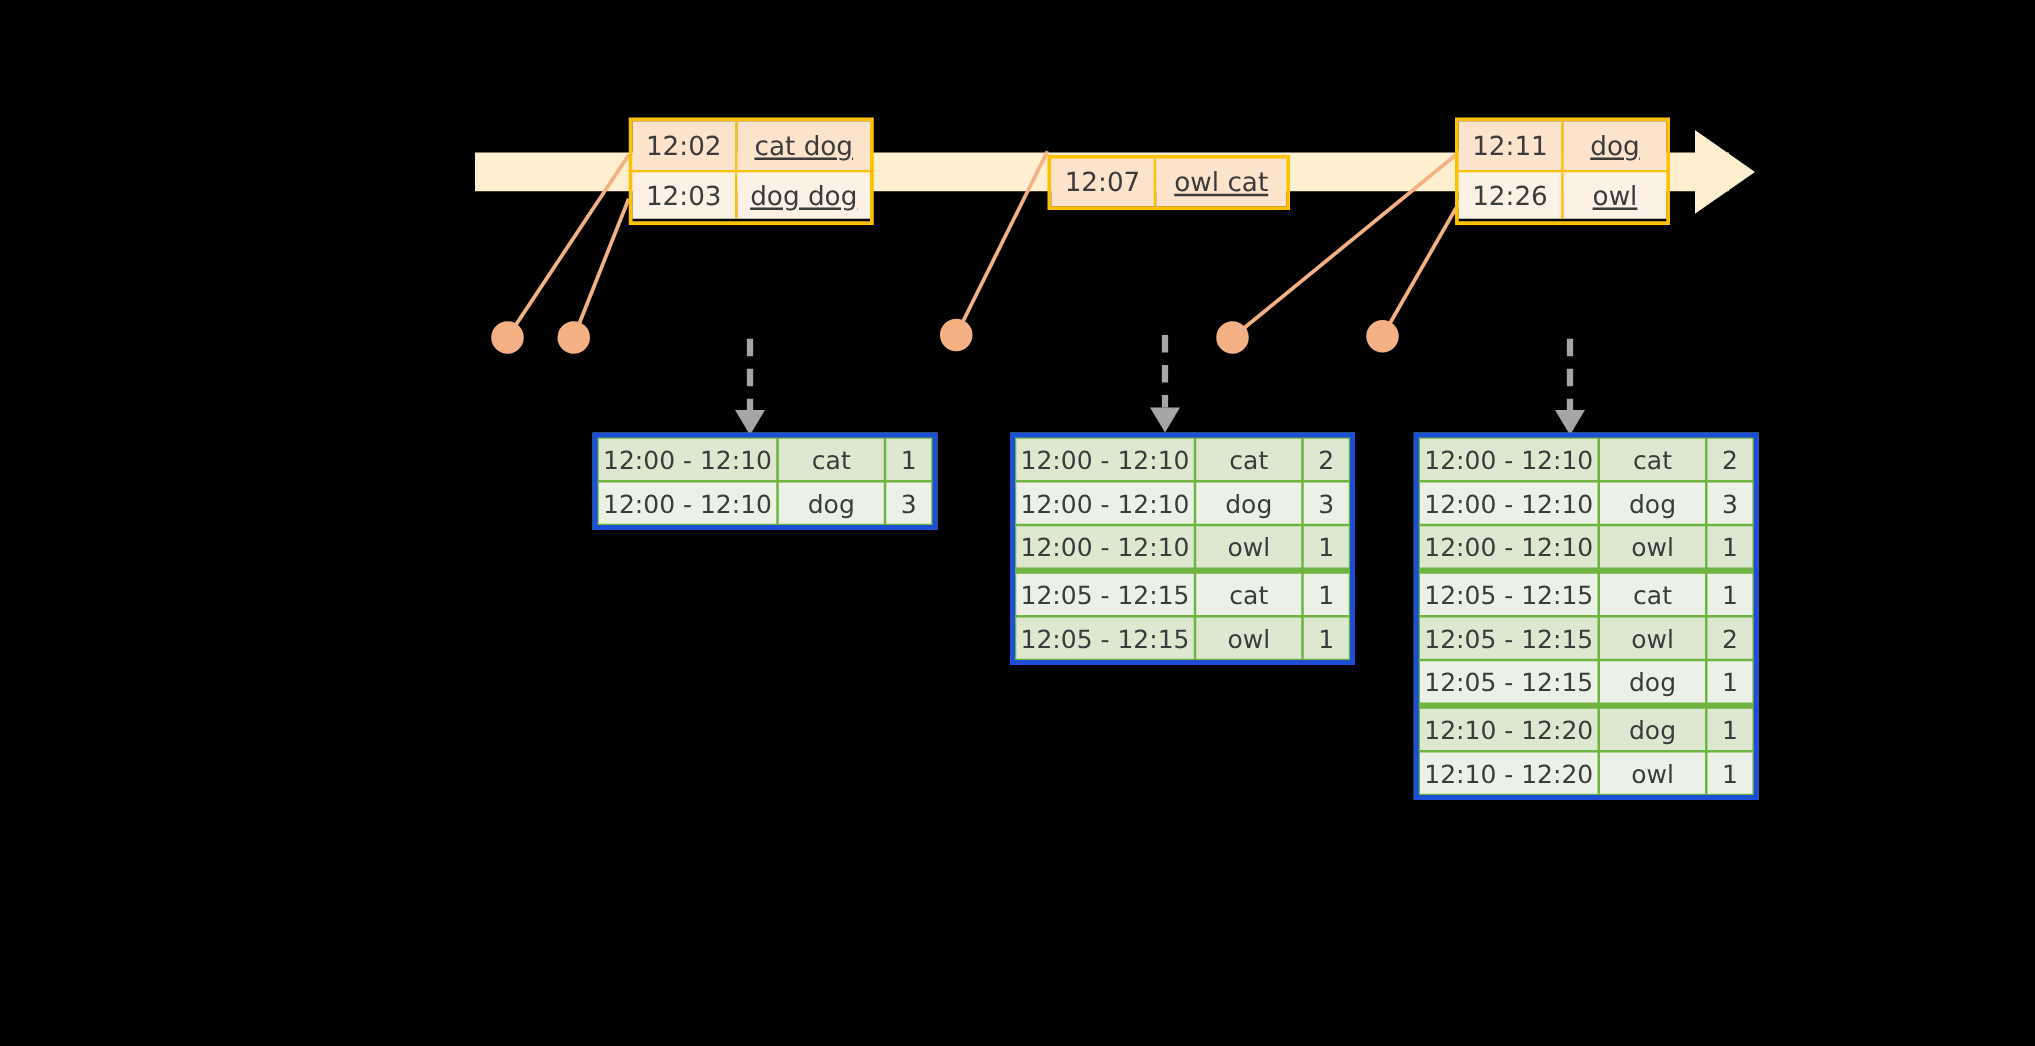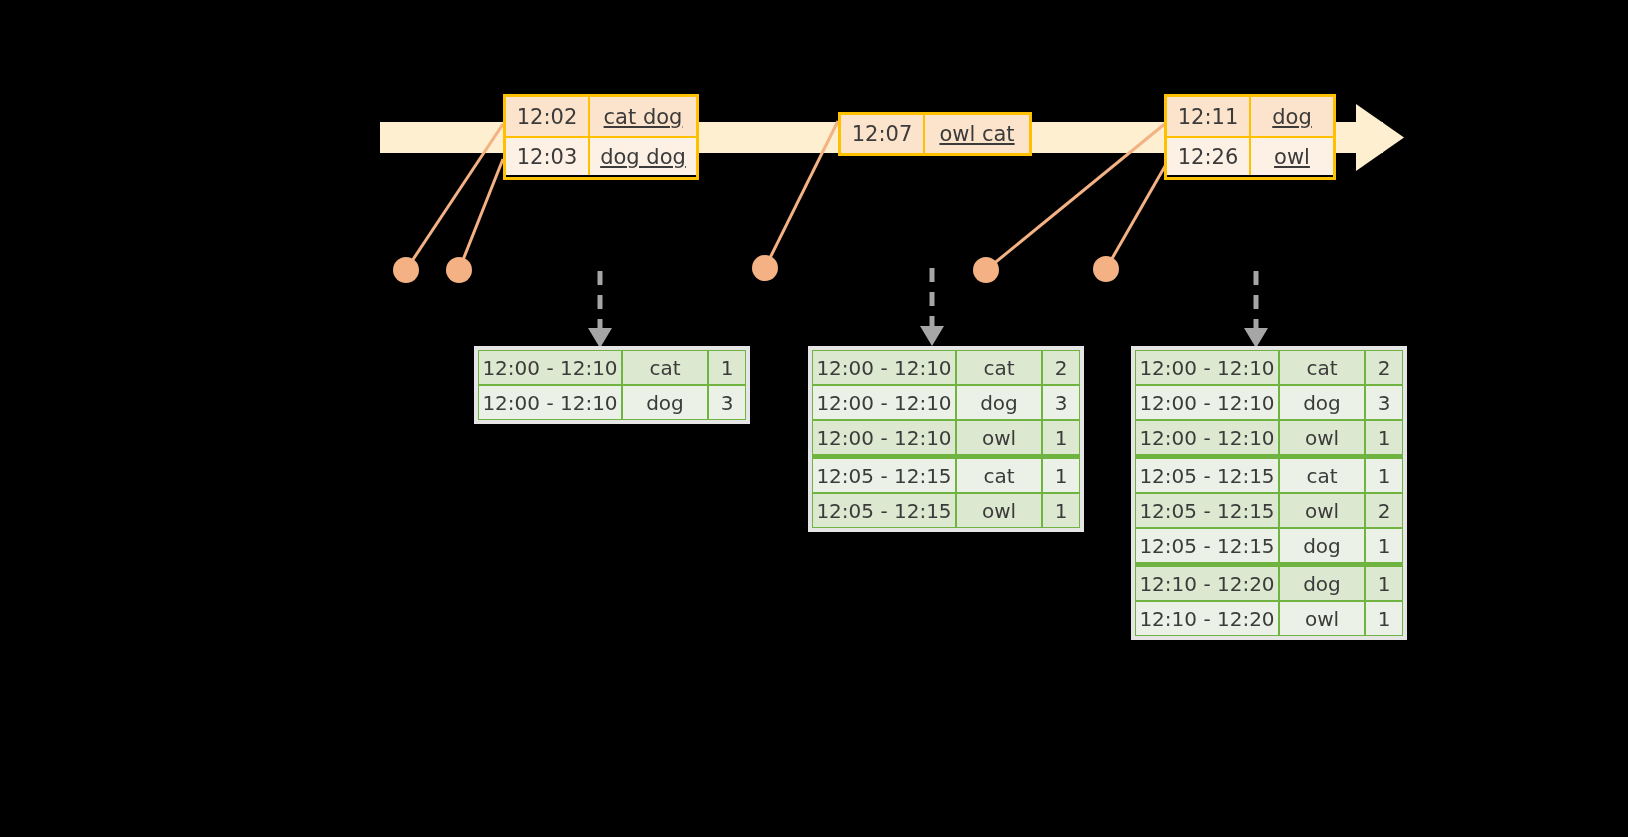--- a/index.html
+++ b/index.html
@@ -14,21 +14,21 @@
   .evt-row{display:flex;height:39px;box-sizing:border-box;}
   .evt-row + .evt-row{border-top:2px solid #FFC000;text-align:right;}
   .evt-row.shade .cell{background:#FCE3CB;}
   .evt-row.light .cell{background:#FDF1E6;}
   .cell{display:flex;align-items:center;justify-content:center;
         color:#3b3b3b;font-size:21px;box-sizing:border-box;}
   .cell.time{width:84px;border-right:2px solid #FFC000;}
   .cell.val{flex:1;text-decoration:underline;}
 
   
-  .gtable{position:absolute;border:4px solid #e5e5e5;box-sizing:border-box;
+  .gtable{position:absolute;border:4px solid #1d4ed8;box-sizing:border-box;
           background:#6FB340;display:flex;flex-direction:column;gap:2px;
           padding:1px;align-items:flex-end;}
   .grow{display:flex;gap:2px;height:33px;}
   .grow.sep{margin-top:3px;}
   .gcell{display:flex;align-items:center;justify-content:center;
          color:#3b3b3b;font-size:20px;box-sizing:border-box;}
   .grow.a .gcell{background:#DCE8D0;}
   .grow.b .gcell{background:#EBF1E6;}
   .gcell.win{width:142px;}
   .gcell.key{width:84px;}
@@ -77,21 +77,21 @@
     <div class="evt-row shade">
       <div class="cell time">12:02</div>
       <div class="cell val">cat dog</div>
     </div>
     <div class="evt-row light">
       <div class="cell time">12:03</div>
       <div class="cell val">dog dog</div>
     </div>
   </div>
 
-  <div class="evt" style="left:838px;top:76px;width:194px;height:44px;">
+  <div class="evt" style="left:838px;top:88px;width:194px;height:44px;">
     <div class="evt-row shade">
       <div class="cell time">12:07</div>
       <div class="cell val">owl cat</div>
     </div>
   </div>
 
   <div class="evt" style="left:1164px;top:58px;width:172px;height:86px;">
     <div class="evt-row shade">
       <div class="cell time">12:11</div>
       <div class="cell val">dog</div>

